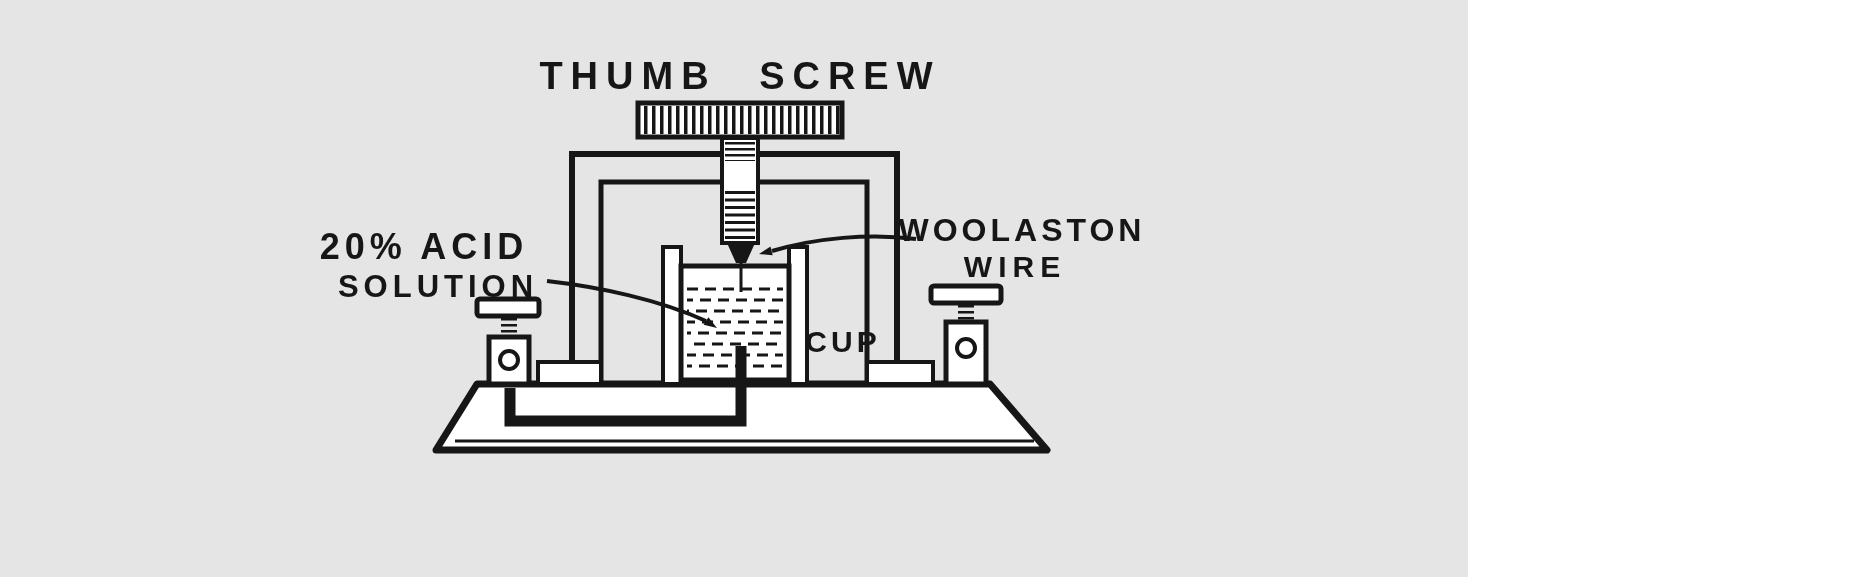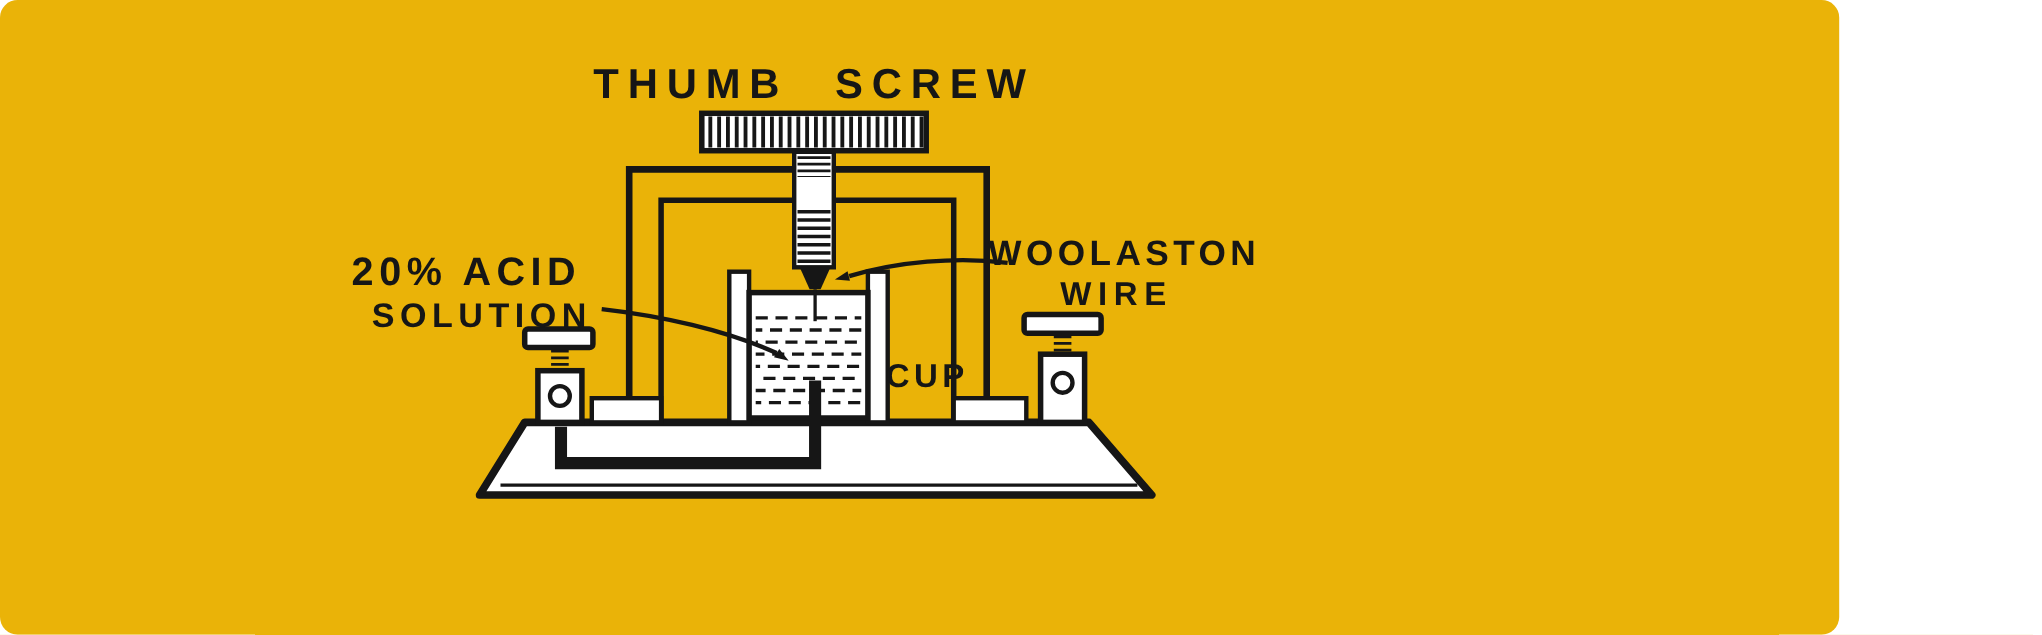--- a/index.html
+++ b/index.html
@@ -1,16 +1,16 @@
 <!DOCTYPE html>
 <html><head>
 <meta charset="utf-8">
 <style>
   html,body{margin:0;padding:0;background:#ffffff;}
-  .stage{width:1672px;height:577px;position:relative;background:#eab308;overflow:hidden;border-radius:16px;}
+  .stage{width:1468px;height:577px;position:relative;background:#e5e5e5;overflow:hidden;}
   svg{display:block;}
   .ink-stroke{stroke:#161616;fill:none;}
   .ink-fill{fill:#161616;stroke:none;}
   .part{fill:#ffffff;stroke:#161616;}
   text{
     font-family:"Liberation Sans",sans-serif;
     font-weight:700;
     fill:#161616;
   }
   .t-title{font-size:38px;letter-spacing:8px;word-spacing:24px;}

